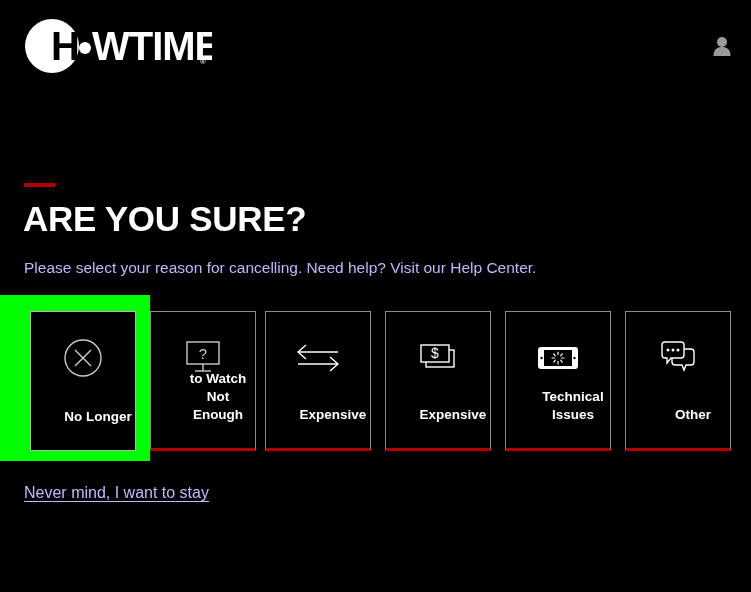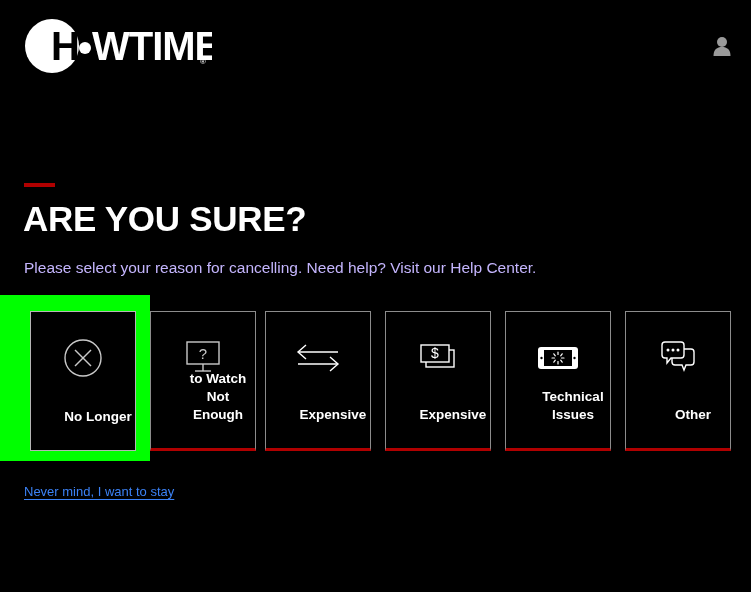--- a/index.html
+++ b/index.html
@@ -140,22 +140,22 @@
     line-height: 18px;
     color: #ffffff;
     padding-left: 30px;
   }
 
   
   .stay-link {
     position: absolute;
     left: 24px;
     top: 394px;
-    font-size: 13px;
-    color: #3b82f6;
+    font-size: 16px;
+    color: #c4b5fd;
     text-decoration: underline;
     text-underline-offset: 3px;
     cursor: pointer;
   }
 </style>
 </head>
 <body>
 
 <div class="site-header">
 

